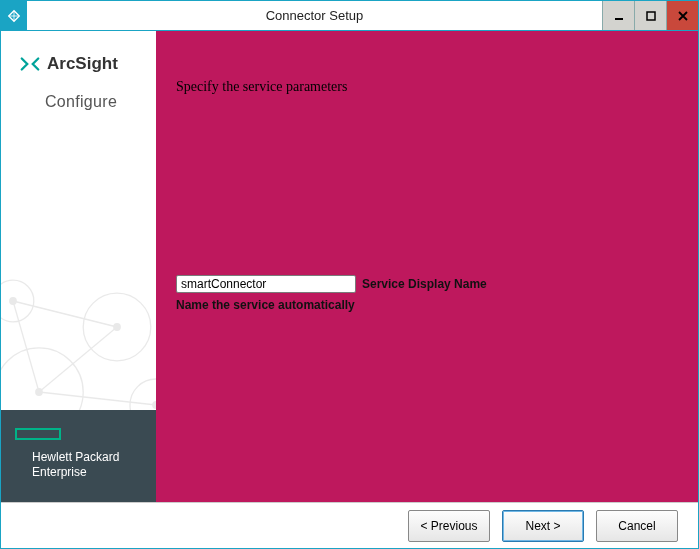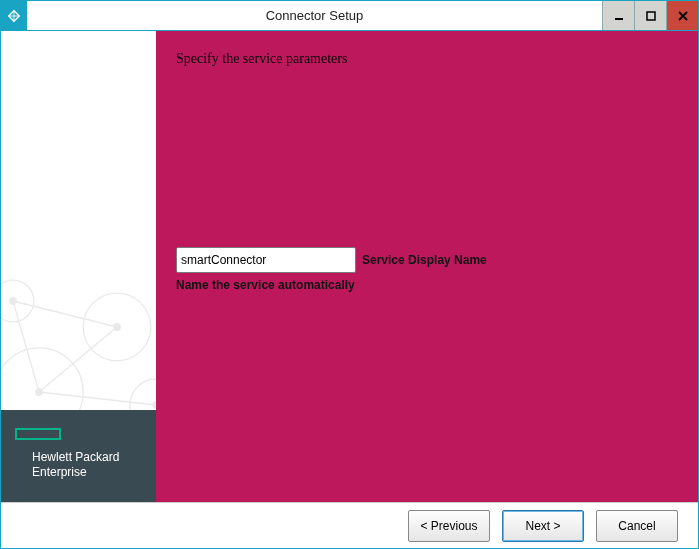--- a/index.html
+++ b/index.html
@@ -131,37 +131,38 @@
   .main {
     flex: 1;
     padding: 20px 24px 0 20px;
     position: relative;
   }
   .headline {
     font-family: Georgia, "Times New Roman", serif;
     font-size: 14px;
     color: #000;
     margin-bottom: 180px;
+    margin-top: 28px;
   }
   .form-grid {
     display: grid;
     grid-template-columns: 180px 1fr;
     row-gap: 5px;
     column-gap: 6px;
     align-items: center;
     max-width: 490px;
   }
   .form-label {
     font-weight: bold;
     font-size: 12px;
     color: #111;
   }
   .form-input, .form-select {
     width: 100%;
-    height: 26px;
+    height: 18px;
     border: 1px solid #7a7a7a;
     border-radius: 2px;
     padding: 1px 4px;
     font-size: 12px;
     font-family: inherit;
     background: #fff;
   }
   .form-select {
     padding-right: 18px;
   }
@@ -218,20 +219,30 @@
         <svg width="10" height="10" viewBox="0 0 10 10">
             <path d="M1 1 L9 9 M9 1 L1 9" stroke="#000" stroke-width="1.8"></path>
           </svg>
       </div>
     </div>
   </div>
 
   <div class="body">
 
     <div class="sidebar">
+      <div class="brand-area">
+        <div class="brand-row">
+          <svg class="brand-logo" viewBox="0 0 24 24">
+            <path d="M3 6 L9 12 L3 18" fill="none" stroke="#00a39a" stroke-width="2.5" stroke-linecap="round"></path>
+            <path d="M21 6 L15 12 L21 18" fill="none" stroke="#00a39a" stroke-width="2.5" stroke-linecap="round"></path>
+          </svg>
+          <span class="brand-text">ArcSight</span>
+        </div>
+        <div class="subhead">Configure</div>
+      </div>
 
       <div class="sidebar-spacer">
         <svg class="sidebar-graphic" viewBox="0 0 200 200">
           <g stroke="#888" stroke-width="1" fill="none">
             <circle cx="60" cy="140" r="34"></circle>
             <circle cx="120" cy="90" r="26"></circle>
             <circle cx="40" cy="70" r="16"></circle>
             <circle cx="150" cy="150" r="20"></circle>
             <line x1="60" y1="140" x2="120" y2="90"></line>
             <line x1="120" y1="90" x2="40" y2="70"></line>

